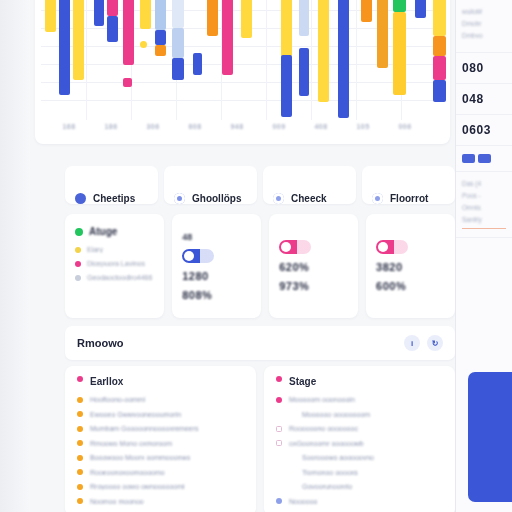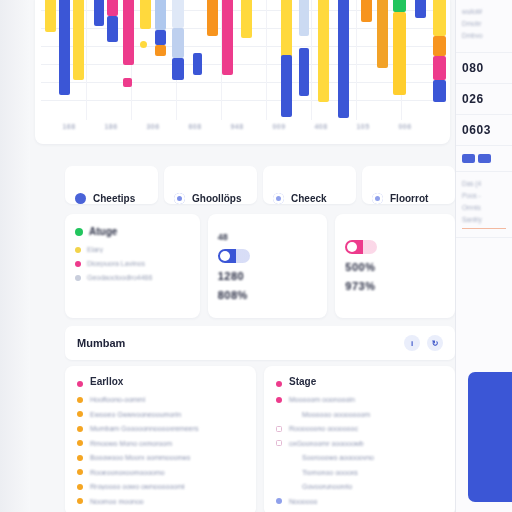--- a/index.html
+++ b/index.html
@@ -85,21 +85,21 @@
     display:flex; align-items:center; justify-content:center;
     font-size:8px; color:#3f57c9; font-weight:700; filter:blur(.5px);
   }
 
   .footer-cols { position:absolute; left:35px; top:366px; width:390px; height:150px; display:flex; gap:8px; }
   .fcol {
     flex:1; background:#ffffff; border-radius:8px;
     box-shadow:0 1px 3px rgba(40,50,90,.05);
     padding:10px 12px; overflow:hidden;
   }
-  .fcol-head { display:flex; align-items:flex-end; gap:7px; margin-bottom:9px; }
+  .fcol-head { display:flex; align-items:flex-start; gap:7px; margin-bottom:9px; }
   .fcol-title { font-size:10px; font-weight:700; color:#262b40; filter:blur(.75px); }
   .fitem { display:flex; align-items:center; gap:7px; margin-bottom:7.5px; }
   .fdot { width:6px; height:6px; border-radius:50%; flex:none; }
   .fsquare { width:6px; height:6px; border-radius:1.5px; flex:none; border:1.2px solid #e3b9d3; background:#fff; }
   .fspacer { width:6px; flex:none; }
   .ftext { font-size:7px; color:#8f97b2; filter:blur(.85px); white-space:nowrap; overflow:hidden; }
   .fitem.indent { padding-left:13px; }
 
   
   .sb-block { padding:8px 6px; border-bottom:1px solid #eef0f5; }
@@ -229,27 +229,34 @@
         <span class="toggle" id="tg0" style="background: linear-gradient(90deg, rgb(59, 86, 214) 0px, rgb(59, 86, 214) 55%, rgba(59, 86, 214, 0.2) 55%, rgba(59, 86, 214, 0.2) 100%);">
             <span class="knob"></span>
           </span>
         <span class="metric-big">1280</span>
         <span class="metric-big">808%</span>
       </div>
       <div class="card metric">
         <span class="toggle" id="tg1" style="background: linear-gradient(90deg, rgb(237, 59, 140) 0px, rgb(237, 59, 140) 55%, rgba(237, 59, 140, 0.2) 55%, rgba(237, 59, 140, 0.2) 100%);">
             <span class="knob"></span>
           </span>
-        <span class="metric-big">500%</span>
+        <span class="metric-big">620%</span>
         <span class="metric-big">973%</span>
       </div>
+      <div class="card metric">
+        <span class="toggle" id="tg2" style="background: linear-gradient(90deg, rgb(237, 59, 140) 0px, rgb(237, 59, 140) 55%, rgba(237, 59, 140, 0.2) 55%, rgba(237, 59, 140, 0.2) 100%);">
+            <span class="knob"></span>
+          </span>
+        <span class="metric-big">3820</span>
+        <span class="metric-big">600%</span>
+      </div>
     </div>
 
     <div class="footer-head">
-      <span class="footer-title">Mumbam</span>
+      <span class="footer-title">Rmoowo</span>
       <span class="head-actions">
         <span class="icon-btn">i</span>
         <span class="icon-btn">↻</span>
       </span>
     </div>
 
     <div class="footer-cols">
       <div class="fcol">
         <div class="fcol-head">
           <span class="fdot" id="fc0-dot" style="background: rgb(237, 59, 140);"></span>
@@ -337,21 +344,21 @@
   <div class="sidebar">
     <div class="sb-block">
       <div class="sb-text">wuliot#</div>
       <div class="sb-text">Dmobr</div>
       <div class="sb-text">Dmbvo</div>
     </div>
     <div class="sb-block">
       <div class="sb-num">080</div>
     </div>
     <div class="sb-block">
-      <div class="sb-num">026</div>
+      <div class="sb-num">048</div>
     </div>
     <div class="sb-block">
       <div class="sb-num">0603</div>
     </div>
     <div class="sb-block">
       <div class="sb-icons">
         <span class="sb-icon"></span>
         <span class="sb-icon"></span>
       </div>
     </div>

